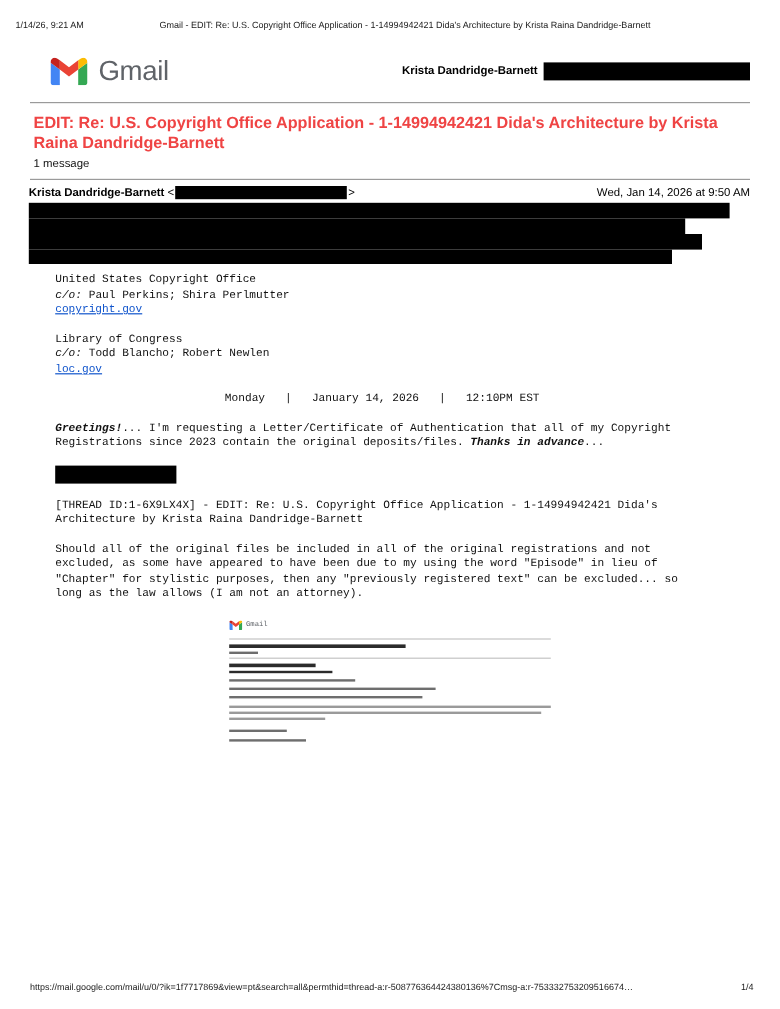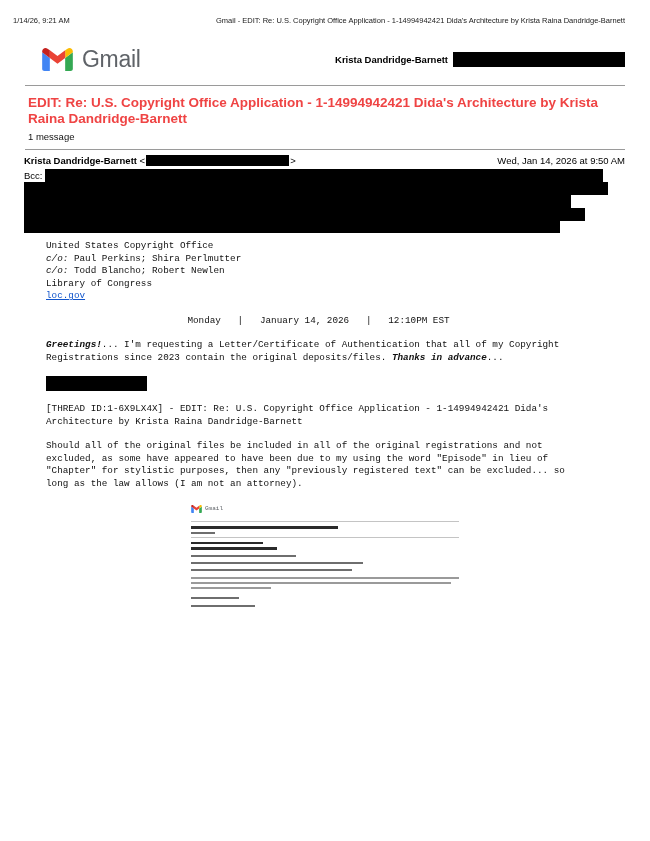--- a/index.html
+++ b/index.html
@@ -8,21 +8,21 @@
     width:650px; height:841px; background:#ffffff; margin:0 auto;
     font-family:"Liberation Sans", sans-serif; color:#000;
     position:relative; overflow:hidden;
   }
   
   .print-header {
     display:flex; align-items:flex-start;
     padding:16px 25px 0 13px; font-size:7.5px; color:#1a1a1a;
   }
   .ph-date { width:120px; white-space:nowrap; }
-  .ph-title { flex:1; text-align:right; white-space:nowrap; overflow:hidden; }
+  .ph-title { flex:1; text-align:left; white-space:nowrap; overflow:hidden; }
   .print-footer {
     position:absolute; left:25px; right:22px; bottom:14px;
     display:flex; justify-content:space-between;
     font-size:7.5px; color:#1a1a1a;
   }
   .pf-url { white-space:nowrap; overflow:hidden; }
   .pf-page { margin-left:18px; }
 
   
   .gmail-header {
@@ -129,36 +129,33 @@
   <hr class="rule2">
 
   <div class="sender-row">
     <div class="sender-left">
       <span class="sender-name">Krista Dandridge-Barnett</span><span> &lt;</span><span class="inline-redaction"></span><span>&gt;</span>
     </div>
     <div class="sender-date">Wed, Jan 14, 2026 at 9:50 AM</div>
   </div>
 
   <div class="bcc-block">
-    <div class="bcc-first">
-      <span class="bcc-label">Bcc:</span>
-      <span class="rbar r1"></span>
-    </div>
     <div class="rbar r2"></div>
     <div class="rbar r3"></div>
     <div class="rbar r4"></div>
     <div class="rbar r5"></div>
   </div>
 
   <div class="body">
     <div class="tight">United States Copyright Office</div>
     <div class="tight"><span class="co">c/o:</span><span> Paul Perkins; Shira Perlmutter</span></div>
-
+    <p><a class="link">copyright.gov</a></p>
+
+    <div class="tight">Library of Congress</div>
     <div class="tight"><span class="co">c/o:</span><span> Todd Blancho; Robert Newlen</span></div>
-    <div class="tight">Library of Congress</div>
     <p><a class="link">loc.gov</a></p>
 
     <p class="date-line">Monday   |   January 14, 2026   |   12:10PM EST</p>
 
     <p><span class="bi">Greetings!</span><span>... I'm requesting a Letter/Certificate of Authentication that all of my Copyright Registrations since 2023 contain the original deposits/files. </span><span class="bi">Thanks in advance</span><span>...</span></p>
 
     <div class="mid-redaction"></div>
 
     <p>[THREAD ID:1-6X9LX4X] - EDIT: Re: U.S. Copyright Office Application - 1-14994942421 Dida's Architecture by Krista Raina Dandridge-Barnett</p>
 
@@ -186,14 +183,18 @@
       <div class="e-bar eb-mid" style="width:64%;height:2px;margin-bottom:5px"></div>
       <div class="e-bar eb-mid" style="width:60%;height:2px;margin-bottom:6px"></div>
       <div class="e-bar eb-light" style="width:100%;height:2px"></div>
       <div class="e-bar eb-light" style="width:97%;height:2px"></div>
       <div class="e-bar eb-light" style="width:30%;height:2px;margin-bottom:8px"></div>
       <div class="e-bar eb-mid" style="width:18%;height:2px;margin-bottom:6px"></div>
       <div class="e-bar eb-mid" style="width:24%;height:2px"></div>
     </div>
   </div>
 
+  <div class="print-footer">
+    <div class="pf-url">https://mail.google.com/mail/u/0/?ik=1f7717869&amp;view=pt&amp;search=all&amp;permthid=thread-a:r-508776364424380136%7Cmsg-a:r-753332753209516674…</div>
+    <div class="pf-page">1/4</div>
+  </div>
 
 </div>
 
 </body></html>

